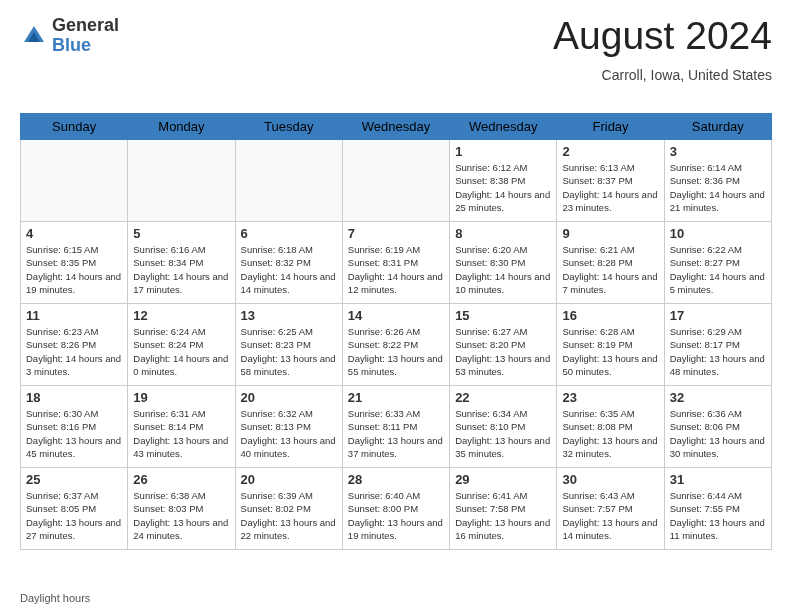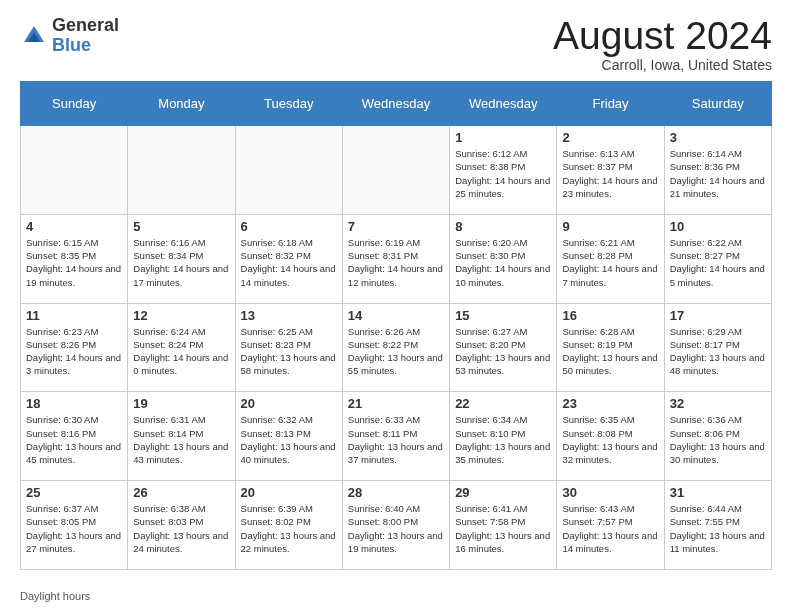--- a/index.html
+++ b/index.html
@@ -9,20 +9,21 @@
       width: 792px;
       height: 612px;
       overflow: hidden;
     }
     .page {
       width: 792px;
       height: 612px;
       padding: 16px 20px 10px 20px;
       display: flex;
       flex-direction: column;
+      gap: 22px;
     }
     .header {
       display: flex;
       justify-content: space-between;
       align-items: flex-start;
       margin-bottom: 8px;
     }
     .logo {
       display: flex;
       align-items: center;
@@ -44,34 +45,34 @@
     }
     .month-year {
       font-size: 39px;
       font-weight: 300;
       color: #222;
       line-height: 1;
     }
     .location {
       font-size: 14px;
       color: #444;
-      margin-top: 2px;
+      margin-top: 12px;
     }
     .calendar {
       flex: 1;
       border: 1px solid #ccc;
       border-collapse: collapse;
       width: 100%;
       table-layout: fixed;
     }
     .calendar th {
       background: #3a7dbf;
-      color: #ffffff;
+      color: #000000;
       text-align: center;
-      padding: 14px 4px;
+      padding: 5px 4px;
       font-size: 13px;
       font-weight: normal;
       border: 1px solid #3a7dbf;
     }
     .calendar td {
       border: 1px solid #ccc;
       vertical-align: top;
       padding: 4px 5px;
       font-size: 10px;
       color: #333;

